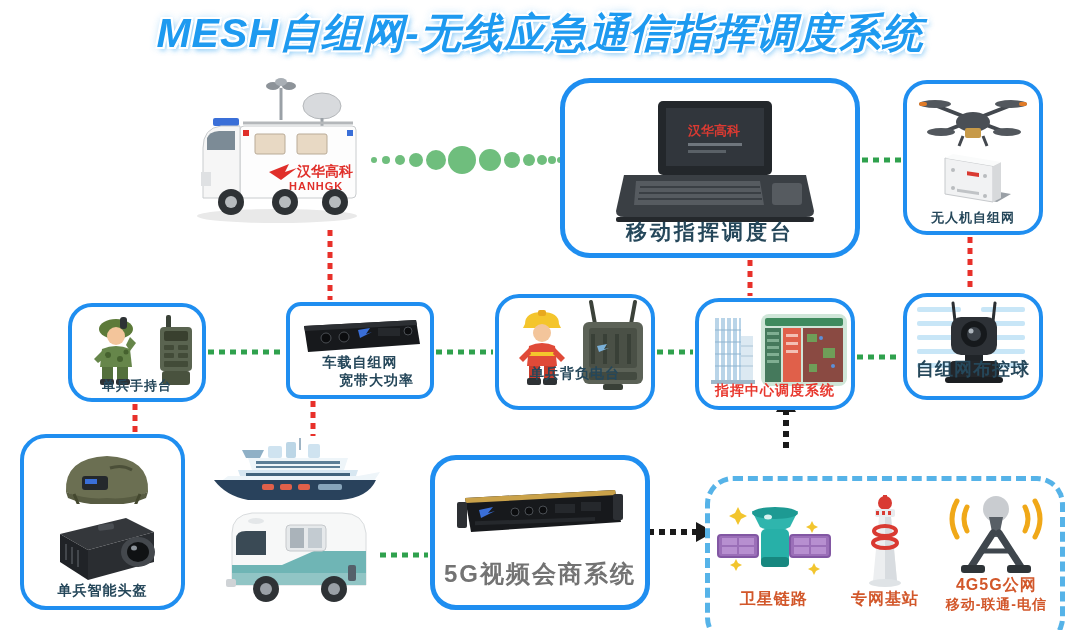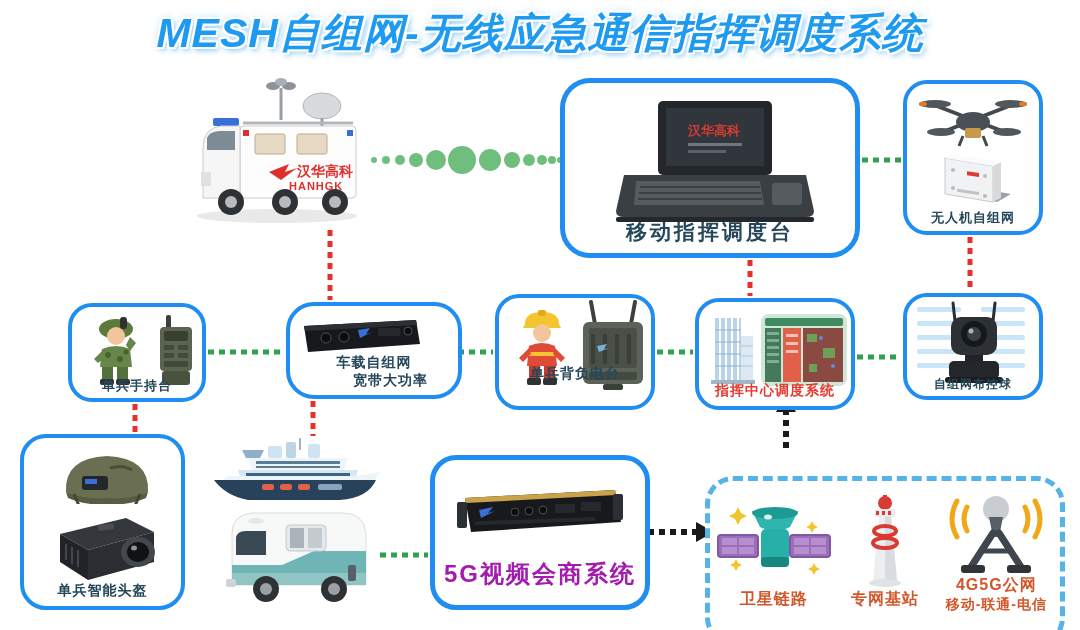--- a/index.html
+++ b/index.html
@@ -25,32 +25,32 @@
   }
   .freeimg{position:absolute;z-index:2;}
   svg{display:block;}
   
   #console-box{left:560px;top:78px;width:300px;height:180px;border-radius:30px;border-width:5px;}
   #console-box .lbl{font-size:21px;bottom:8px;letter-spacing:3px;}
   #drone-box{left:903px;top:80px;width:140px;height:155px;}
   #drone-box .lbl{font-size:13px;bottom:5px;}
   #soldier-box{left:68px;top:303px;width:138px;height:99px;}
   #soldier-box .lbl{font-size:13px;bottom:4px;}
-  #vradio-box{left:286px;top:302px;width:176px;height:97px;border-radius:28px;}
+  #vradio-box{left:286px;top:302px;width:148px;height:97px;border-radius:15px;}
   #vradio-box .lbl{font-size:14px;bottom:6px;}
   #backpack-box{left:495px;top:294px;width:160px;height:116px;}
   #backpack-box .lbl{font-size:14px;bottom:24px;}
   #command-box{left:695px;top:298px;width:160px;height:112px;font-family:Liberation Serif, serif;}
   #command-box .lbl{font-size:14px;bottom:7px;color:#e8382e;}
   #camera-box{left:903px;top:293px;width:140px;height:107px;}
-  #camera-box .lbl{font-size:12px;bottom:4px;}
+  #camera-box .lbl{font-size:18px;bottom:16px;}
   #helmet-box{left:20px;top:434px;width:165px;height:176px;border-radius:26px;}
   #helmet-box .lbl{font-size:14px;bottom:7px;}
   #conf-box{left:430px;top:455px;width:220px;height:155px;border-radius:26px;border-width:5px;}
-  #conf-box .lbl{font-size:24px;bottom:16px;color:#a21caf;letter-spacing:2px;}
+  #conf-box .lbl{font-size:24px;bottom:16px;color:#737373;letter-spacing:2px;}
   #network-box{
     left:705px;top:476px;width:360px;height:170px;border-radius:28px;
     border:5px dashed #56b3e8;display:flex;justify-content:space-around;align-items:flex-start;
     padding:12px 8px 6px;box-sizing:border-box;
   }
   .net-col{display:flex;flex-direction:column;align-items:center;width:33%;}
   .net-lbl{font-size:16px;font-weight:800;color:#d2572a;letter-spacing:1px;white-space:nowrap;}
   .net-lbl.small{font-size:14px;}
   
   #wires{position:absolute;left:0;top:0;z-index:1;}

